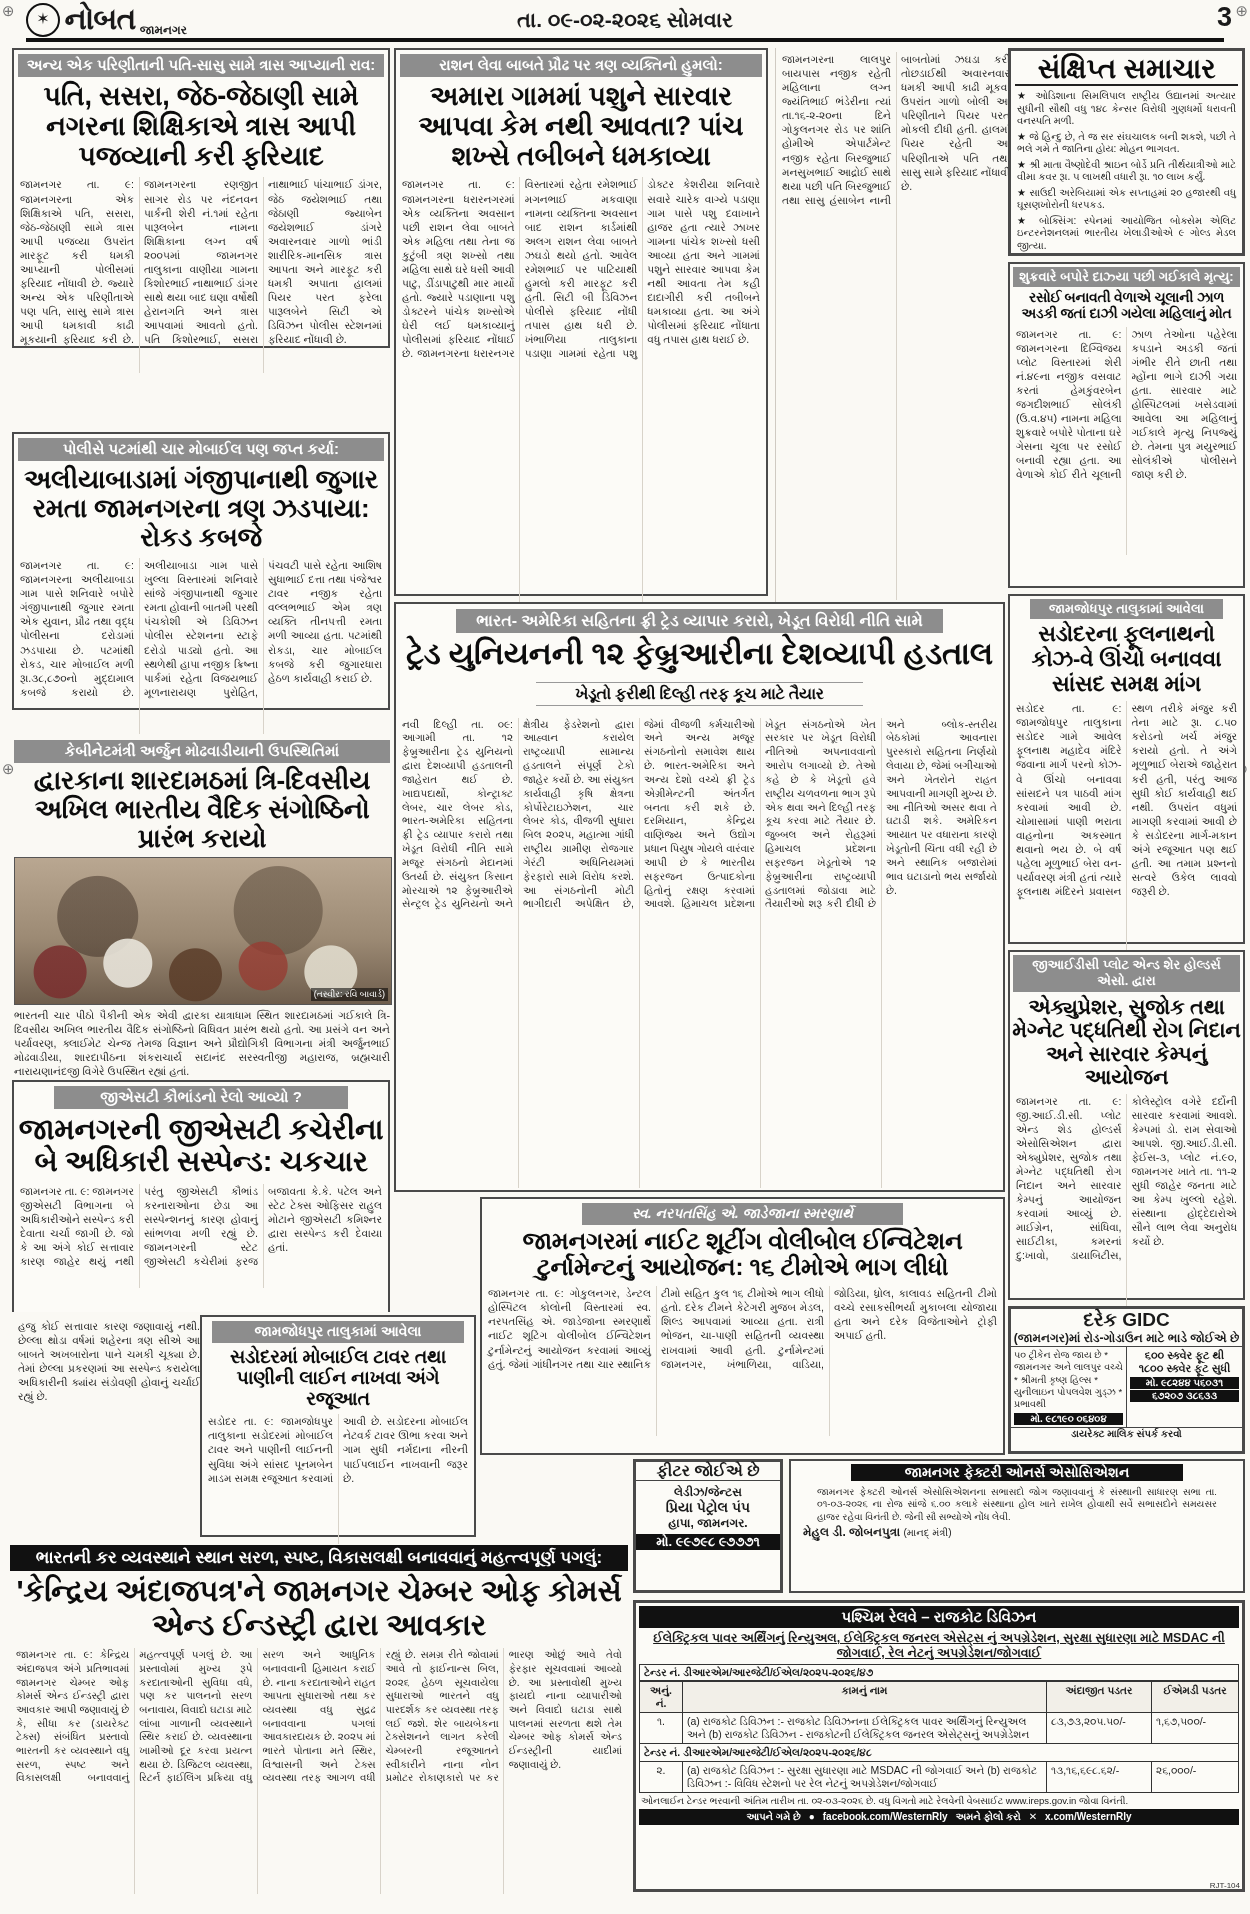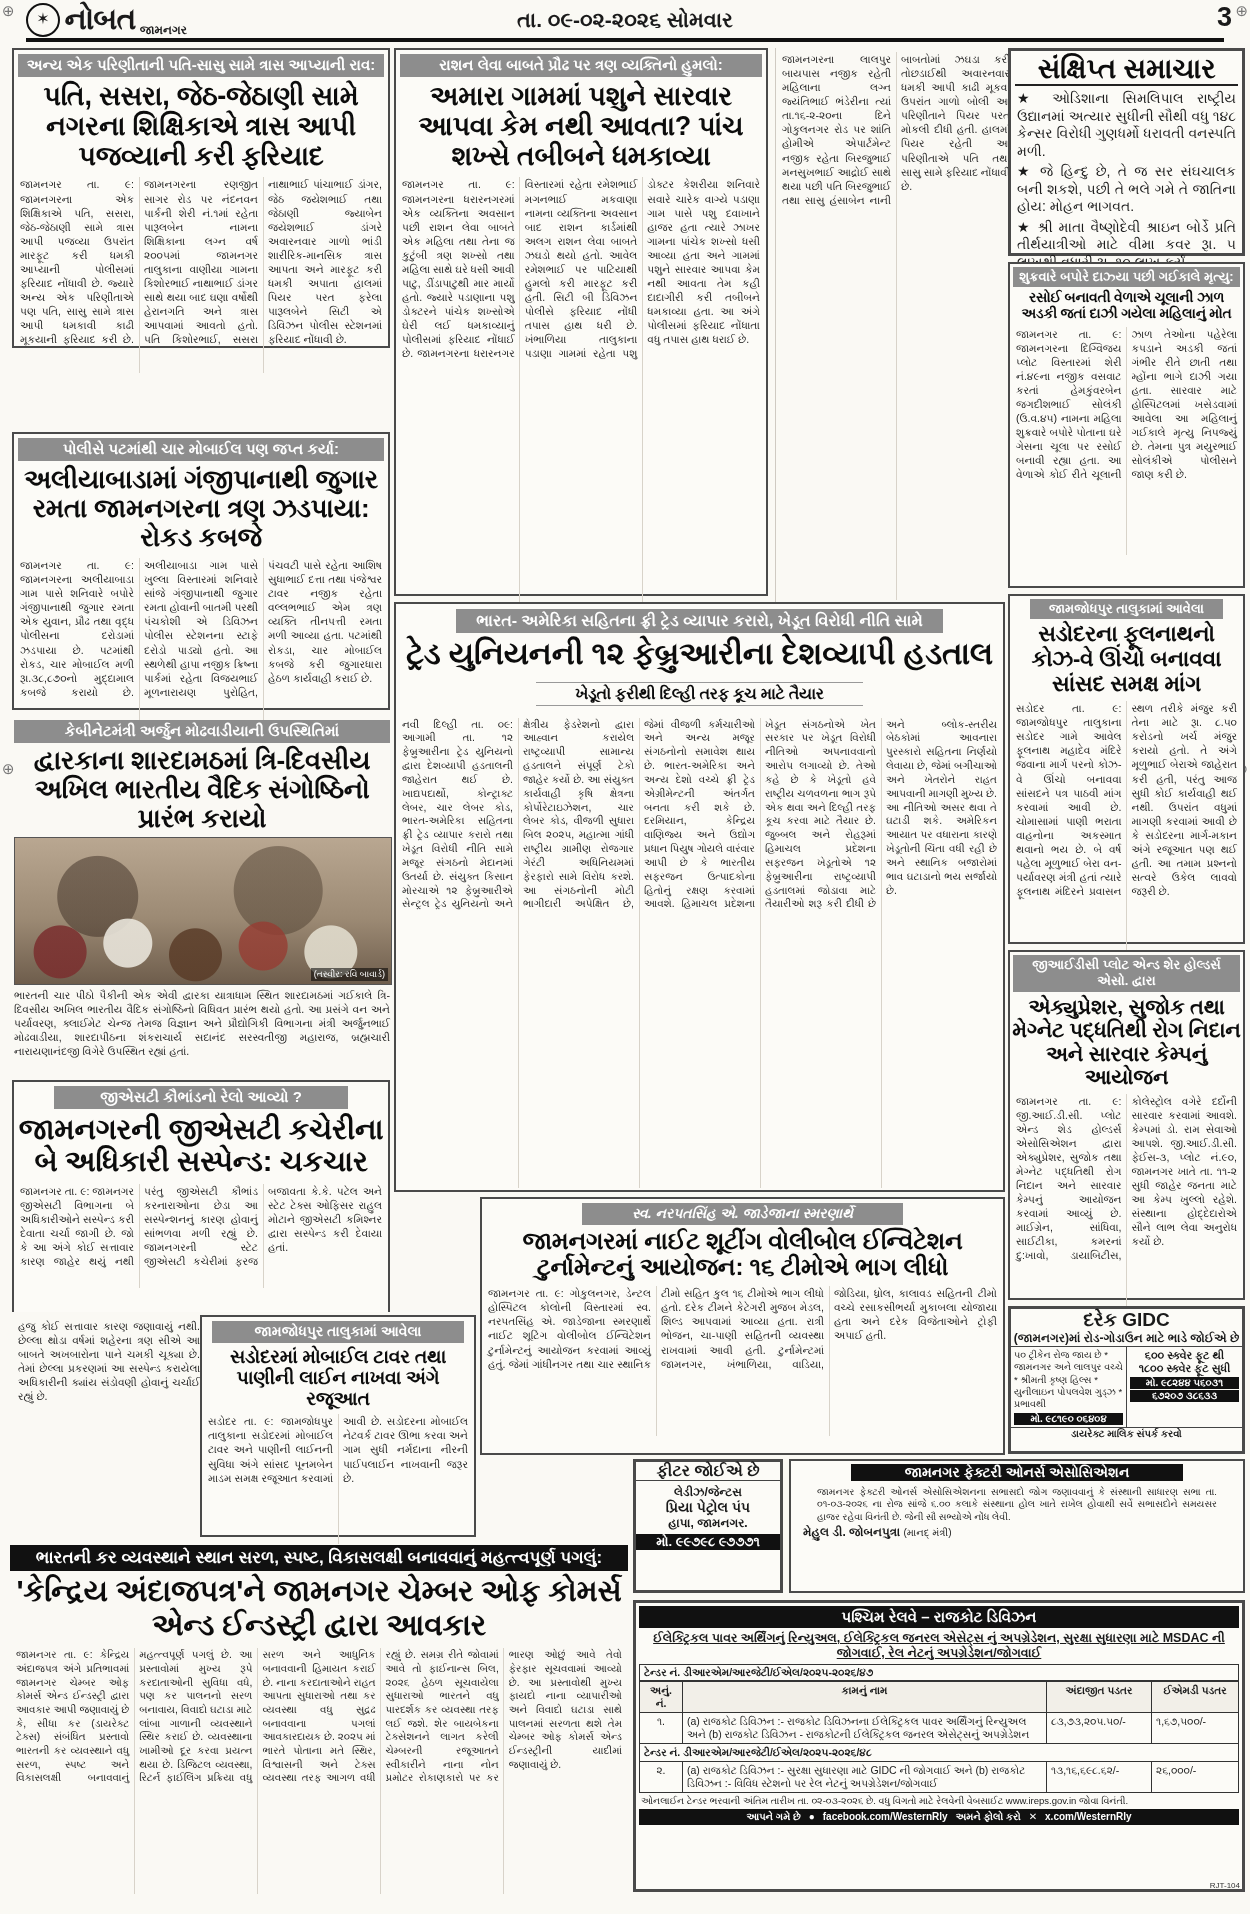--- a/index.html
+++ b/index.html
@@ -52,21 +52,21 @@
     <div class="hl" style="font-size:27px;padding:2px 2px;">પતિ, સસરા, જેઠ-જેઠાણી સામે નગરના શિક્ષિકાએ ત્રાસ આપી પજવ્યાની કરી ફરિયાદ</div>
     <div class="body-txt" style="column-count:3;height:196px;">જામનગર તા. ૯: જામનગરના એક શિક્ષિકાએ પતિ, સસરા, જેઠ-જેઠાણી સામે ત્રાસ આપી પજવ્યા ઉપરાંત મારફૂટ કરી ધમકી આપ્યાની પોલીસમાં ફરિયાદ નોંધાવી છે. જ્યારે અન્ય એક પરિણીતાએ પણ પતિ, સાસુ સામે ત્રાસ આપી ધમકાવી કાઢી મૂકયાની ફરિયાદ કરી છે. જામનગરના રણજીત સાગર રોડ પર નંદનવન પાર્કની શેરી નં.૧માં રહેતા પારૂલબેન નામના શિક્ષિકાના લગ્ન વર્ષ ૨૦૦૫માં જામનગર તાલુકાના વાણીયા ગામના કિશોરભાઈ નાથાભાઈ ડાંગર સાથે થયા બાદ ઘણા વર્ષોથી હેરાનગતિ અને ત્રાસ આપવામાં આવતો હતો. પતિ કિશોરભાઈ, સસરા નાથાભાઈ પાંચાભાઈ ડાંગર, જેઠ જયેશભાઈ તથા જેઠાણી જ્યાબેન જયેશભાઈ ડાંગરે અવારનવાર ગાળો ભાંડી શારીરિક-માનસિક ત્રાસ આપતા અને મારફૂટ કરી ધમકી અપાતા હાલમાં પિયર પરત ફરેલા પારૂલબેને સિટી એ ડિવિઝન પોલીસ સ્ટેશનમાં ફરિયાદ નોંધાવી છે.</div>
   </div>
 
   <div class="abs box" style="left:12px;top:432px;width:378px;height:278px;">
     <div class="kicker" style="font-size:15px;margin:4px 4px 2px 4px;">પોલીસે પટમાંથી ચાર મોબાઈલ પણ જપ્ત કર્યા:</div>
     <div class="hl" style="font-size:26px;padding:2px 2px;">અલીયાબાડામાં ગંજીપાનાથી જુગાર રમતા જામનગરના ત્રણ ઝડપાયા: રોકડ કબજે</div>
     <div class="body-txt" style="column-count:3;height:176px;">જામનગર તા. ૯: જામનગરના અલીયાબાડા ગામ પાસે શનિવારે બપોરે ગંજીપાનાથી જુગાર રમતા એક યુવાન, પ્રૌઢ તથા વૃદ્ધ પોલીસના દરોડામાં ઝડપાયા છે. પટમાંથી રોકડ, ચાર મોબાઈલ મળી રૂા.૩૮,૮૭૦નો મુદ્દામાલ કબજે કરાયો છે. અલીયાબાડા ગામ પાસે ખુલ્લા વિસ્તારમાં શનિવારે સાંજે ગંજીપાનાથી જુગાર રમતા હોવાની બાતમી પરથી પંચકોશી એ ડિવિઝન પોલીસ સ્ટેશનના સ્ટાફે દરોડો પાડ્યો હતો. આ સ્થળેથી હાપા નજીક ક્રિષ્ના પાર્કમાં રહેતા વિજયભાઈ મૂળનારાયણ પુરોહિત, પંચવટી પાસે રહેતા આશિષ સુધાભાઈ દત્તા તથા પંજેશ્વર ટાવર નજીક રહેતા વલ્લભભાઈ એમ ત્રણ વ્યક્તિ તીનપત્તી રમતા મળી આવ્યા હતા. પટમાંથી રોકડા, ચાર મોબાઈલ કબજે કરી જુગારધારા હેઠળ કાર્યવાહી કરાઈ છે.</div>
   </div>
 
-  <div class="abs" style="left:12px;top:720px;width:380px;height:356px;">
+  <div class="abs" style="left:12px;top:740px;width:380px;height:356px;">
     <div class="kicker" style="font-size:15px;margin:0 2px 2px 2px;">કેબીનેટમંત્રી અર્જુન મોઢવાડીયાની ઉપસ્થિતિમાં</div>
     <div class="hl" style="font-size:26px;padding:1px 0;">દ્વારકાના શારદામઠમાં ત્રિ-દિવસીય અખિલ ભારતીય વૈદિક સંગોષ્ઠિનો પ્રારંભ કરાયો</div>
     <div class="photo" style="position:relative;width:376px;height:146px;margin:3px 2px;border:1px solid #555;">
       <span style="position:absolute;right:3px;bottom:3px;background:rgba(0,0,0,.55);color:#fff;font-size:9px;padding:1px 3px;">(તસ્વીર: રવિ બાવાર્ડ)</span>
     </div>
     <div class="body-txt" style="height:92px;padding:0 2px;">ભારતની ચાર પીઠો પૈકીની એક એવી દ્વારકા યાત્રાધામ સ્થિત શારદામઠમાં ગઈકાલે ત્રિ-દિવસીય અખિલ ભારતીય વૈદિક સંગોષ્ઠિનો વિધિવત પ્રારંભ થયો હતો. આ પ્રસંગે વન અને પર્યાવરણ, ક્લાઈમેટ ચેન્જ તેમજ વિજ્ઞાન અને પ્રૌદ્યોગિકી વિભાગના મંત્રી અર્જુનભાઈ મોઢવાડીયા, શારદાપીઠના શંકરાચાર્ય સદાનંદ સરસ્વતીજી મહારાજ, બ્રહ્મચારી નારાયણાનંદજી વિગેરે ઉપસ્થિત રહ્યાં હતાં.</div>
   </div>
 
   <div class="abs box" style="left:12px;top:1080px;width:378px;height:232px;border-bottom:none;">
     <div class="kicker" style="font-size:15px;margin:4px 40px 2px 40px;">જીએસટી કૌભાંડનો રેલો આવ્યો ?</div>
@@ -97,21 +97,21 @@
   </div>
 
   <div class="abs box" style="left:480px;top:1197px;width:525px;height:258px;">
     <div class="kicker" style="font-size:14px;margin:4px 100px 2px 100px;font-style:italic;">સ્વ. નરપતસિંહ એ. જાડેજાના સ્મરણાર્થે</div>
     <div class="hl" style="font-size:24px;padding:1px 4px;">જામનગરમાં નાઈટ શૂટીંગ વોલીબોલ ઈન્વિટેશન ટુર્નામેન્ટનું આયોજન: ૧૬ ટીમોએ ભાગ લીધો</div>
     <div class="body-txt" style="column-count:3;height:150px;">જામનગર તા. ૯: ગોકુલનગર, ડેન્ટલ હોસ્પિટલ કોલોની વિસ્તારમાં સ્વ. નરપતસિંહ એ. જાડેજાના સ્મરણાર્થે નાઈટ શૂટિંગ વોલીબોલ ઈન્વિટેશન ટુર્નામેન્ટનું આયોજન કરવામાં આવ્યું હતું. જેમાં ગાંધીનગર તથા ચાર સ્થાનિક ટીમો સહિત કુલ ૧૬ ટીમોએ ભાગ લીધો હતો. દરેક ટીમને કેટેગરી મુજબ મેડલ, શિલ્ડ આપવામાં આવ્યા હતા. રાત્રી ભોજન, ચા-પાણી સહિતની વ્યવસ્થા રાખવામાં આવી હતી. ટુર્નામેન્ટમાં જામનગર, ખંભાળિયા, વાડિયા, જોડિયા, ધ્રોલ, કાલાવડ સહિતની ટીમો વચ્ચે રસાકસીભર્યા મુકાબલા યોજાયા હતા અને દરેક વિજેતાઓને ટ્રોફી અપાઈ હતી.</div>
   </div>
 
   <div class="abs box" style="left:1008px;top:48px;width:237px;height:208px;border-width:3px;">
     <div class="hl" style="font-size:28px;border-bottom:2px solid #222;margin:2px 4px;">સંક્ષિપ્ત સમાચાર</div>
-    <div style="padding:2px 6px;font-size:14px;line-height:1.25;text-align:justify;">
+    <div style="padding:2px 6px;font-size:10px;line-height:1.25;text-align:justify;">
       <div style="margin-bottom:3px;"><b>★</b> <span>ઓડિશાના સિમલિપાલ રાષ્ટ્રીય ઉદ્યાનમાં અત્યાર સુધીની સૌથી વધુ ૧૪૮ કેન્સર વિરોધી ગુણધર્મો ધરાવતી વનસ્પતિ મળી.</span></div>
       <div style="margin-bottom:3px;"><b>★</b> <span>જે હિન્દુ છે, તે જ સર સંઘચાલક બની શકશે, પછી તે ભલે ગમે તે જાતિના હોય: મોહન ભાગવત.</span></div>
       <div style="margin-bottom:3px;"><b>★</b> <span>શ્રી માતા વૈષ્ણોદેવી શ્રાઇન બોર્ડે પ્રતિ તીર્થયાત્રીઓ માટે વીમા કવર રૂા. ૫ લાખથી વધારી રૂા. ૧૦ લાખ કર્યું.</span></div>
       <div style="margin-bottom:3px;"><b>★</b> <span>સાઉદી અરેબિયામાં એક સપ્તાહમાં ૨૦ હજારથી વધુ ઘૂસણખોરોની ધરપકડ.</span></div>
       <div><b>★</b> <span>બોક્સિંગ: સ્પેનમાં આયોજિત બોક્સેમ એલિટ ઇન્ટરનેશનલમાં ભારતીય ખેલાડીઓએ ૯ ગોલ્ડ મેડલ જીત્યા.</span></div>
     </div>
   </div>
 
   <div class="abs box" style="left:1008px;top:262px;width:237px;height:326px;">
     <div class="kicker" style="font-size:13px;margin:3px 3px 2px 3px;">શુક્રવારે બપોરે દાઝ્યા પછી ગઈકાલે મૃત્યુ:</div>
@@ -187,21 +187,21 @@
         <td style="text-align:center;">૧.</td>
         <td>(a) રાજકોટ ડિવિઝન :- રાજકોટ ડિવિઝનના ઈલેક્ટ્રિકલ પાવર અર્થિંગનું રિન્યુઅલ અને (b) રાજકોટ ડિવિઝન - રાજકોટની ઈલેક્ટ્રિકલ જનરલ એસેટ્સનું અપગ્રેડેશન</td>
         <td>૮૩,૭૩,૨૦૫.૫૦/-</td>
         <td>૧,૬૭,૫૦૦/-</td>
       </tr>
       <tr>
         <td colspan="4" style="font-weight:bold;">ટેન્ડર નં. ડીઆરએમ/આરજેટી/ઈએલ/૨૦૨૫-૨૦૨૬/૪૮</td>
       </tr>
       <tr>
         <td style="text-align:center;">૨.</td>
-        <td>(a) રાજકોટ ડિવિઝન :- સુરક્ષા સુધારણા માટે GIDC ની જોગવાઈ અને (b) રાજકોટ ડિવિઝન :- વિવિધ સ્ટેશનો પર રેલ નેટનું અપગ્રેડેશન/જોગવાઈ</td>
+        <td>(a) રાજકોટ ડિવિઝન :- સુરક્ષા સુધારણા માટે MSDAC ની જોગવાઈ અને (b) રાજકોટ ડિવિઝન :- વિવિધ સ્ટેશનો પર રેલ નેટનું અપગ્રેડેશન/જોગવાઈ</td>
         <td>૧૩,૧૬,૬૯૮.૬૨/-</td>
         <td>૨૬,૦૦૦/-</td>
       </tr>
     </tbody>
       </table>
     <div class="tiny" style="padding:2px 2px;">ઓનલાઈન ટેન્ડર ભરવાની અંતિમ તારીખ તા. ૦૨-૦૩-૨૦૨૬ છે. વધુ વિગતો માટે રેલવેની વેબસાઈટ www.ireps.gov.in જોવા વિનંતી.</div>
     <div class="blackbar" style="font-size:10px;display:flex;justify-content:center;gap:8px;padding:2px 0;">
       <span>આપને ગમે છે</span>
       <span>●</span>
       <span>facebook.com/WesternRly</span>

